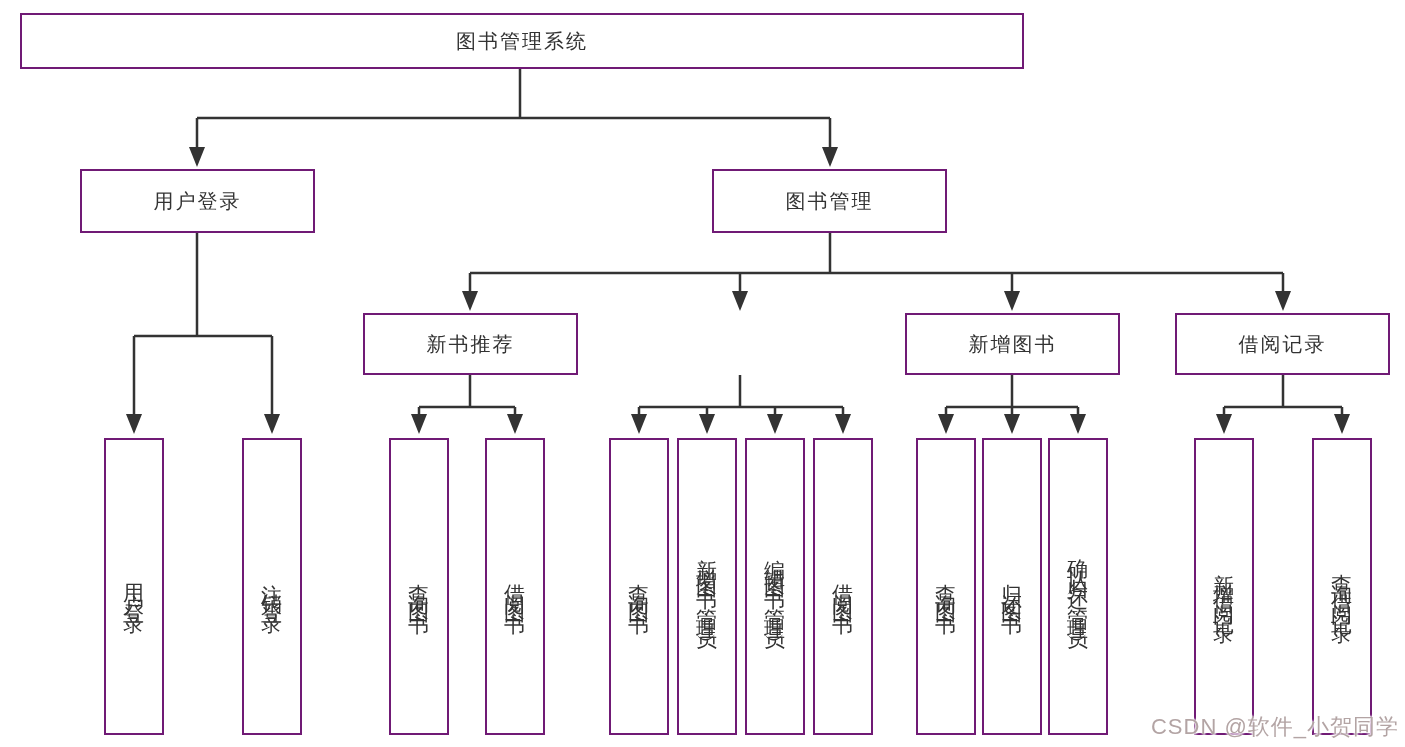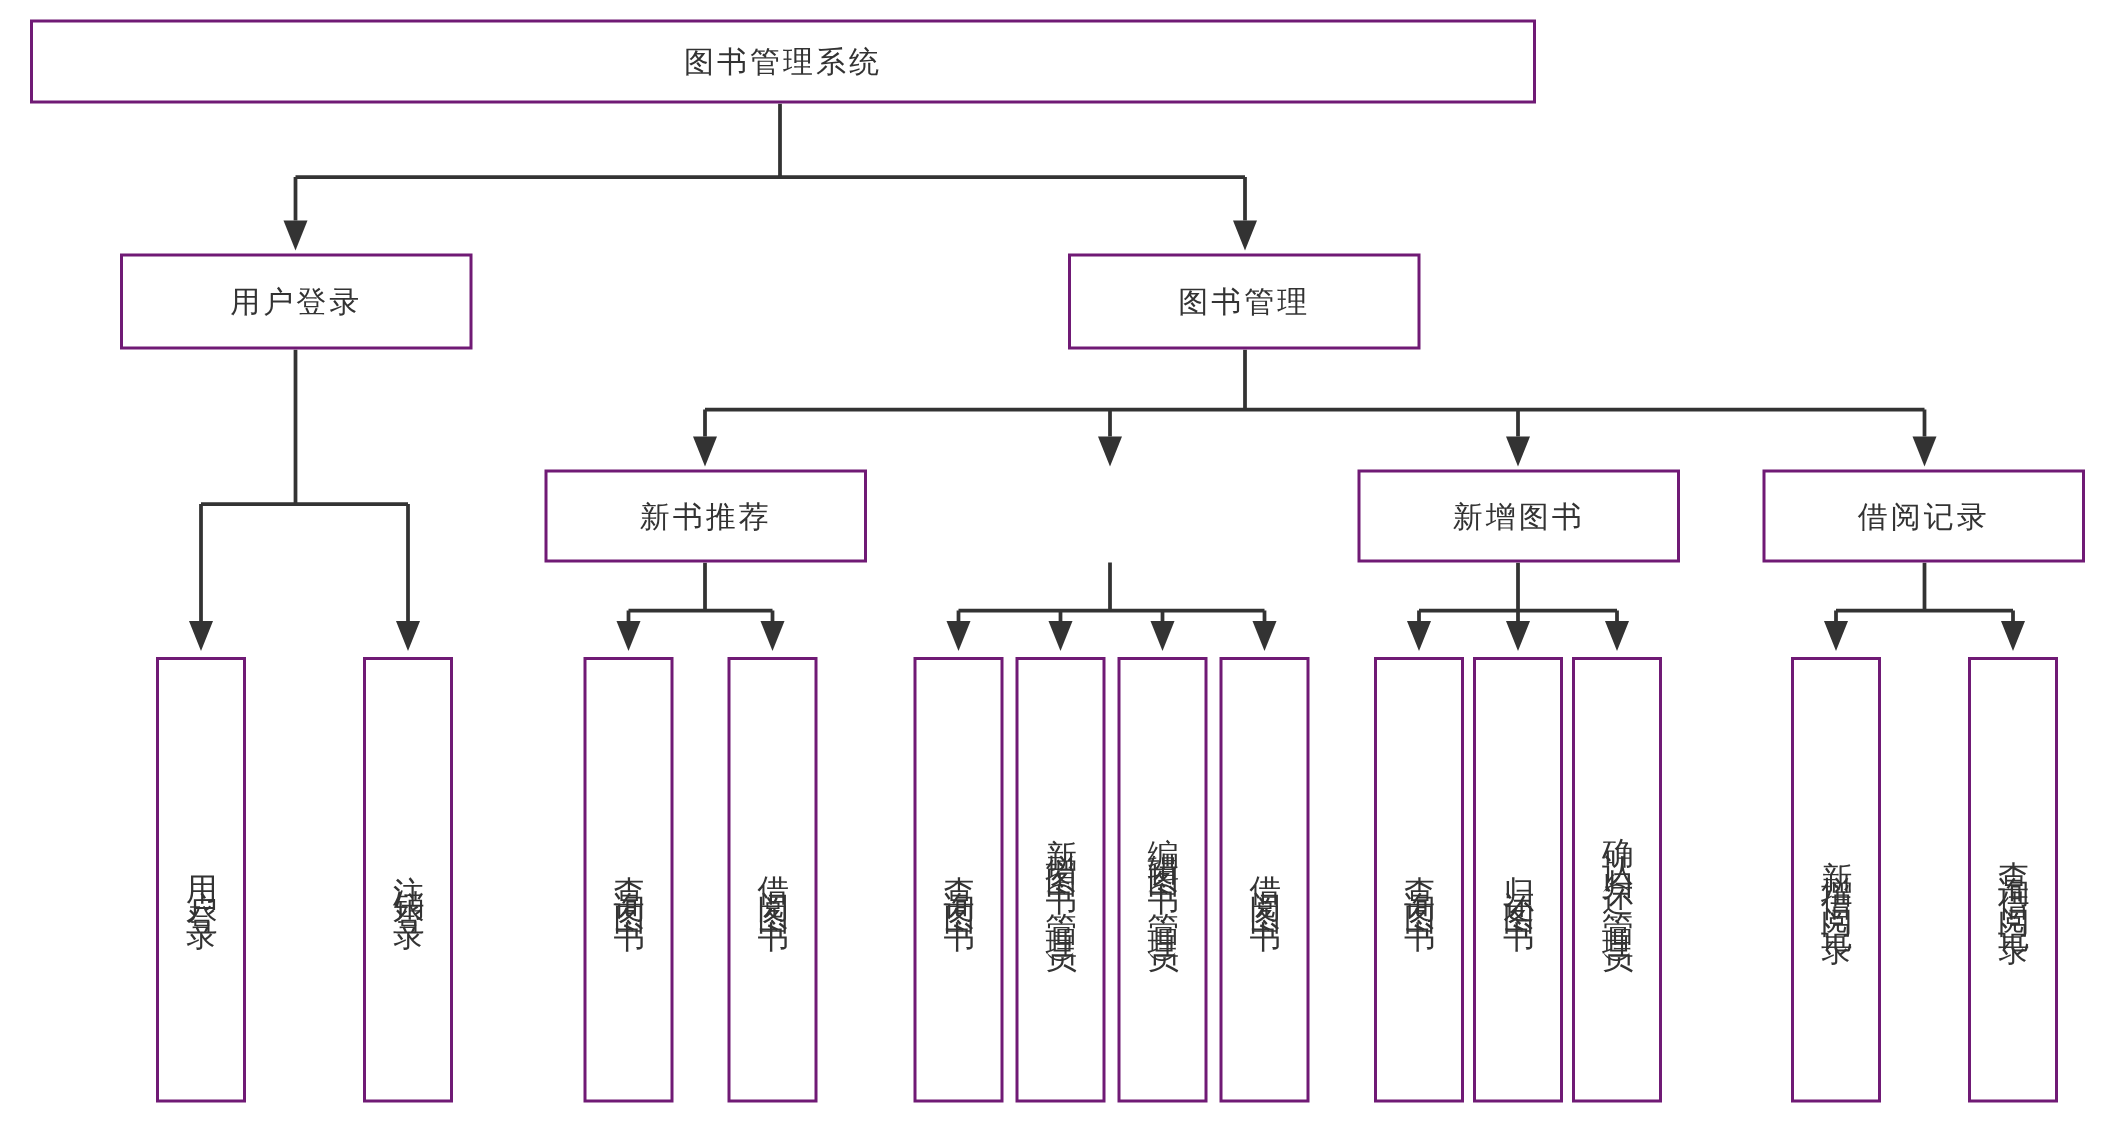--- a/index.html
+++ b/index.html
@@ -92,14 +92,15 @@
   <div class="node vbox" style="left:745px;top:438px;width:60px;height:297px;">编辑图书（管理员）</div>
   <div class="node vbox" style="left:813px;top:438px;width:60px;height:297px;">借阅图书</div>
 
   <div class="node vbox" style="left:916px;top:438px;width:60px;height:297px;">查询图书</div>
   <div class="node vbox" style="left:982px;top:438px;width:60px;height:297px;">归还图书</div>
   <div class="node vbox" style="left:1048px;top:438px;width:60px;height:297px;">确认归还（管理员）</div>
 
   <div class="node vbox" style="left:1194px;top:438px;width:60px;height:297px;">新增借阅记录</div>
   <div class="node vbox" style="left:1312px;top:438px;width:60px;height:297px;">查询借阅记录</div>
 
+  <div class="watermark">CSDN @软件_小贺同学</div>
 
 </div>
 
 </body></html>

